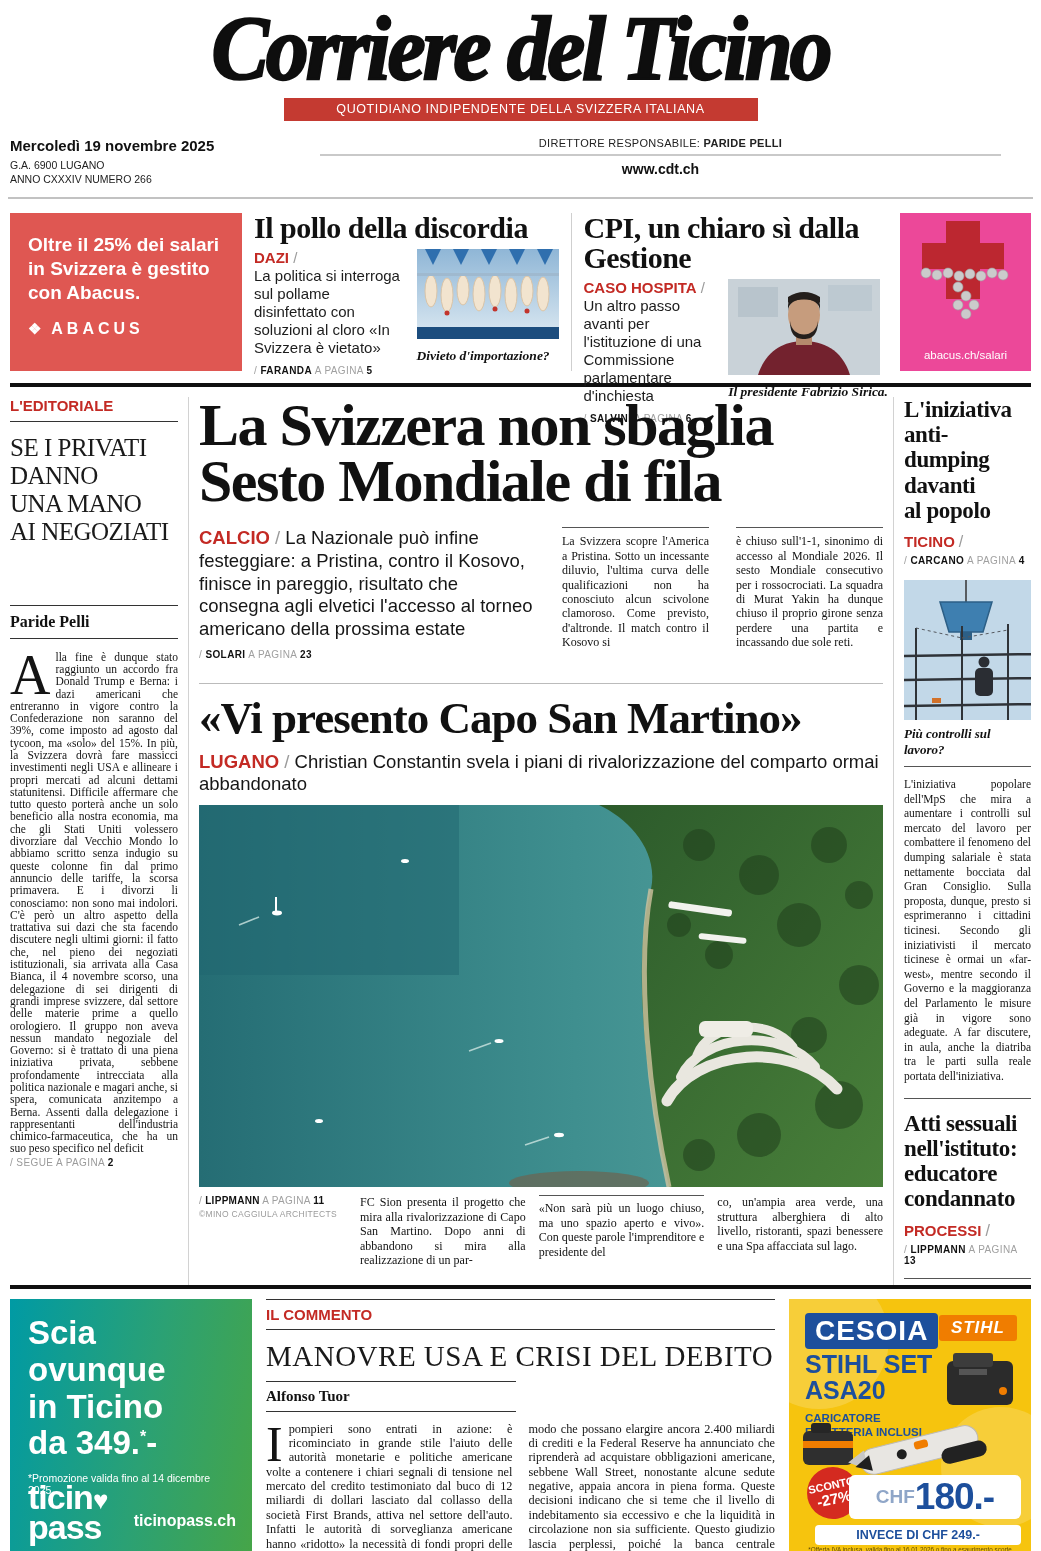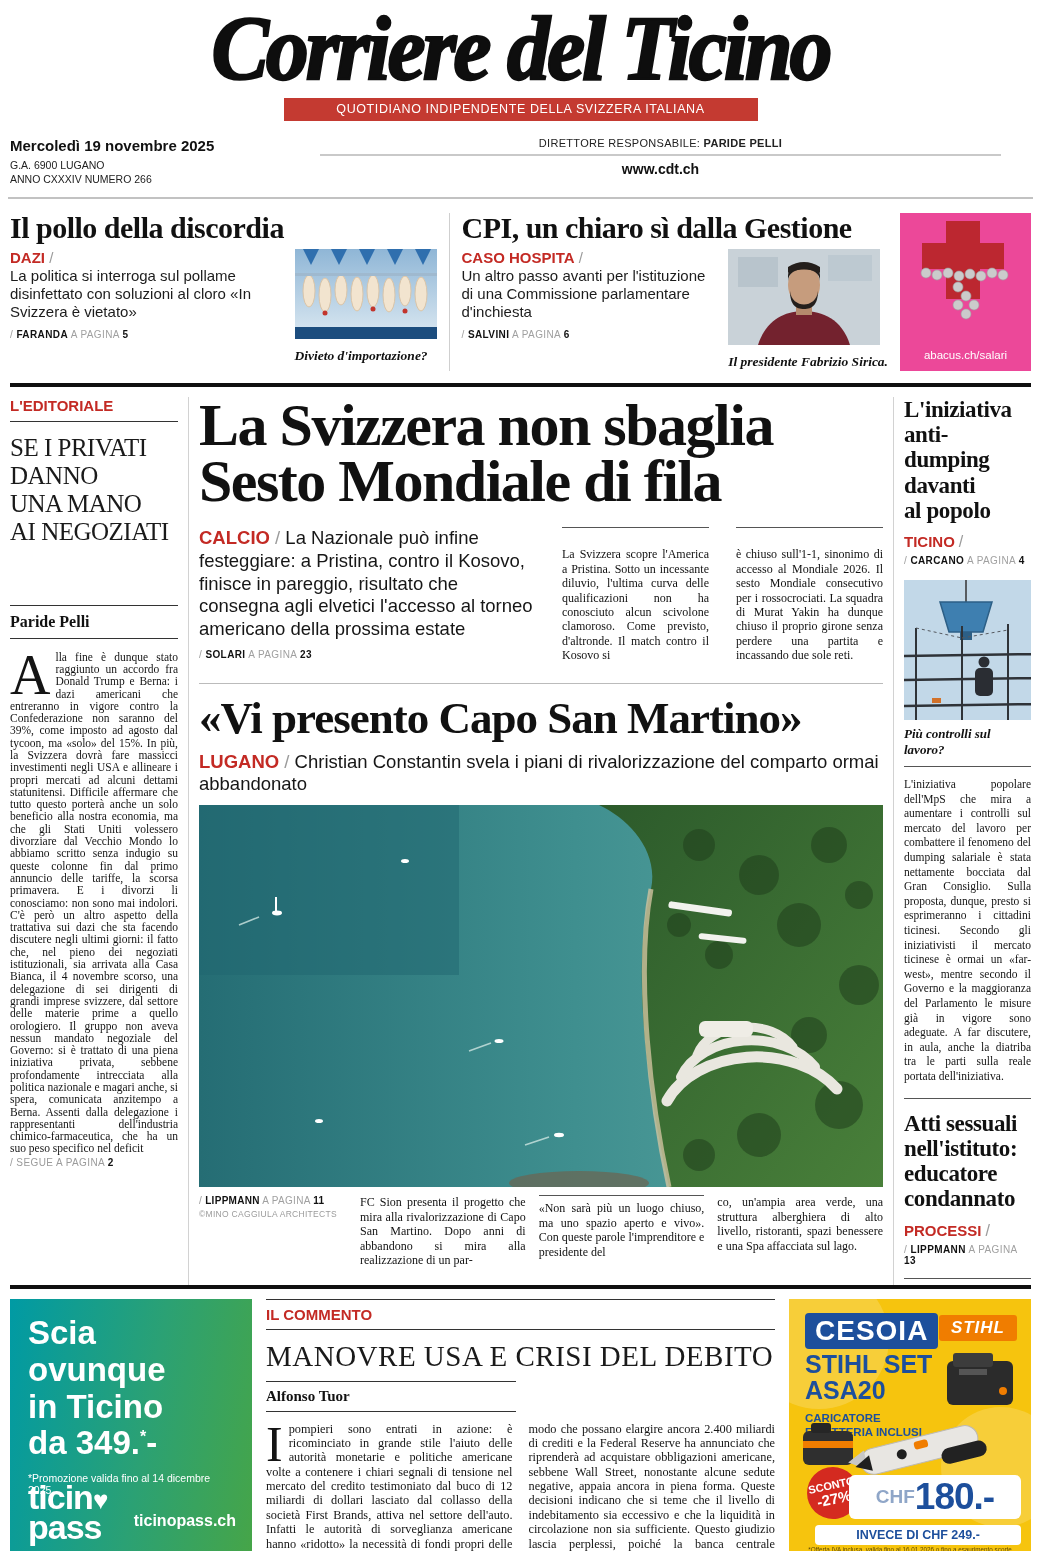--- a/index.html
+++ b/index.html
@@ -68,21 +68,21 @@
   .dropcap{float:left;font-size:56px;line-height:.78;padding:3px 5px 0 0;font-weight:normal;}
   .continuation{font-family:"Liberation Sans",sans-serif;font-size:10px;color:#9b9b9b;margin-top:3px;letter-spacing:.4px;}
   .continuation b{color:#111;}
 
   .col-center{width:684px;overflow:hidden;}
   .main-headline{font-size:60px;font-weight:bold;line-height:.94;letter-spacing:-1.5px;white-space:pre-line;margin:0 0 18px;}
   .main-row{display:flex;gap:27px;height:152px;}
   .standfirst{width:336px;font-family:"Liberation Sans",sans-serif;font-size:18.5px;line-height:1.22;color:#161616;}
   .standfirst .ts-kicker{font-size:18.5px;}
   .standfirst-by{margin-top:9px;font-size:10px;font-family:"Liberation Sans",sans-serif;letter-spacing:.4px;}
-  .mini-col{flex:1;border-top:1px solid #555;padding-top:19px;font-size:12px;line-height:1.2;text-align:justify;}
+  .mini-col{flex:1;border-top:1px solid #555;padding-top:6px;font-size:12px;line-height:1.2;text-align:justify;}
   .center-rule{height:1px;background:#bbb;margin:4px 0 12px;}
   .h2-capo{font-size:45px;font-weight:bold;letter-spacing:-1px;line-height:1;margin:0 0 10px;}
   .standfirst2{font-family:"Liberation Sans",sans-serif;font-size:18.5px;margin-bottom:10px;color:#161616;}
   .aerial{display:block;}
   .photo-row{display:flex;gap:13px;margin-top:8px;}
   .credits{width:148px;font-family:"Liberation Sans",sans-serif;font-size:10px;letter-spacing:.3px;}
   .credit2{margin-top:3px;font-size:8.5px;color:#9b9b9b;}
   .bot-col{flex:1;font-size:12px;line-height:1.2;text-align:justify;}
   .bot-col.first{border-top:1px solid #555;padding-top:5px;}
 
@@ -162,20 +162,27 @@
         <span>DIRETTORE RESPONSABILE:</span>
         <b>PARIDE PELLI</b>
       </div>
       <div class="hd-center-rule"></div>
       <div class="hd-site">www.cdt.ch</div>
     </div>
   </div>
   <div class="hd-rule"></div>
 
   <div class="top-strip">
+    <div class="ad-abacus-left">
+      <div class="txt">Oltre il 25% dei salari in Svizzera è gestito con Abacus.</div>
+      <div class="abacus-logo">
+        <span class="dia">❖</span>
+        <span>ABACUS</span>
+      </div>
+    </div>
 
     <div class="top-story">
       <h3 class="ts-title">Il pollo della discordia</h3>
       <div class="ts-row">
         <div class="ts-text">
           <span class="ts-kicker">DAZI</span>
           <span class="gray">/</span><br>
           <span>La politica si interroga sul pollame disinfettato con soluzioni al cloro «In Svizzera è vietato»</span>
           <div class="ts-byline byline">
             <span class="gray">/</span>

